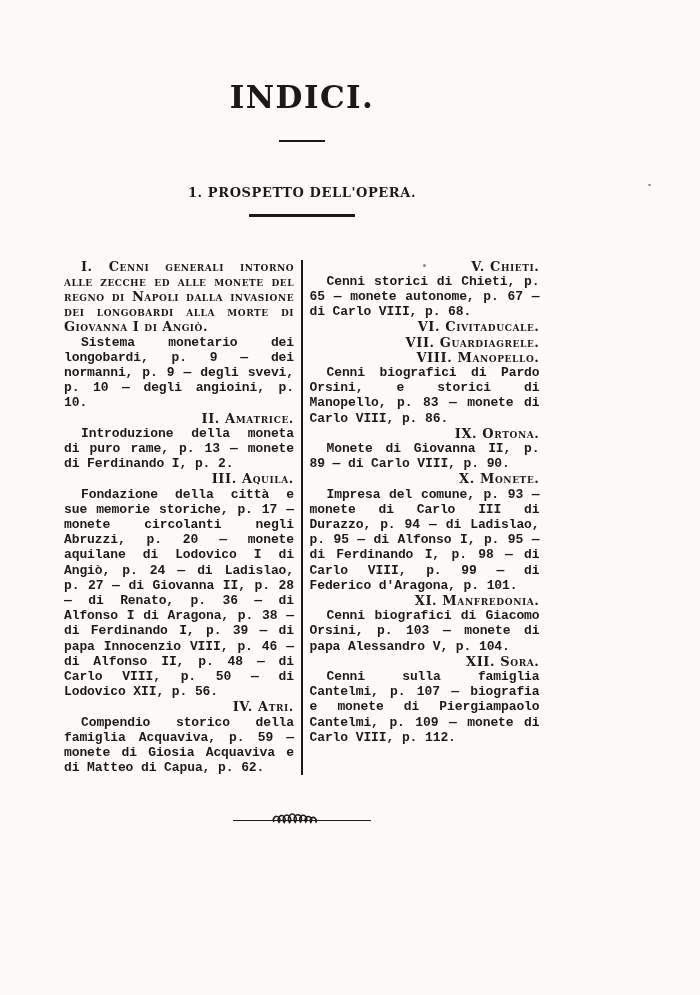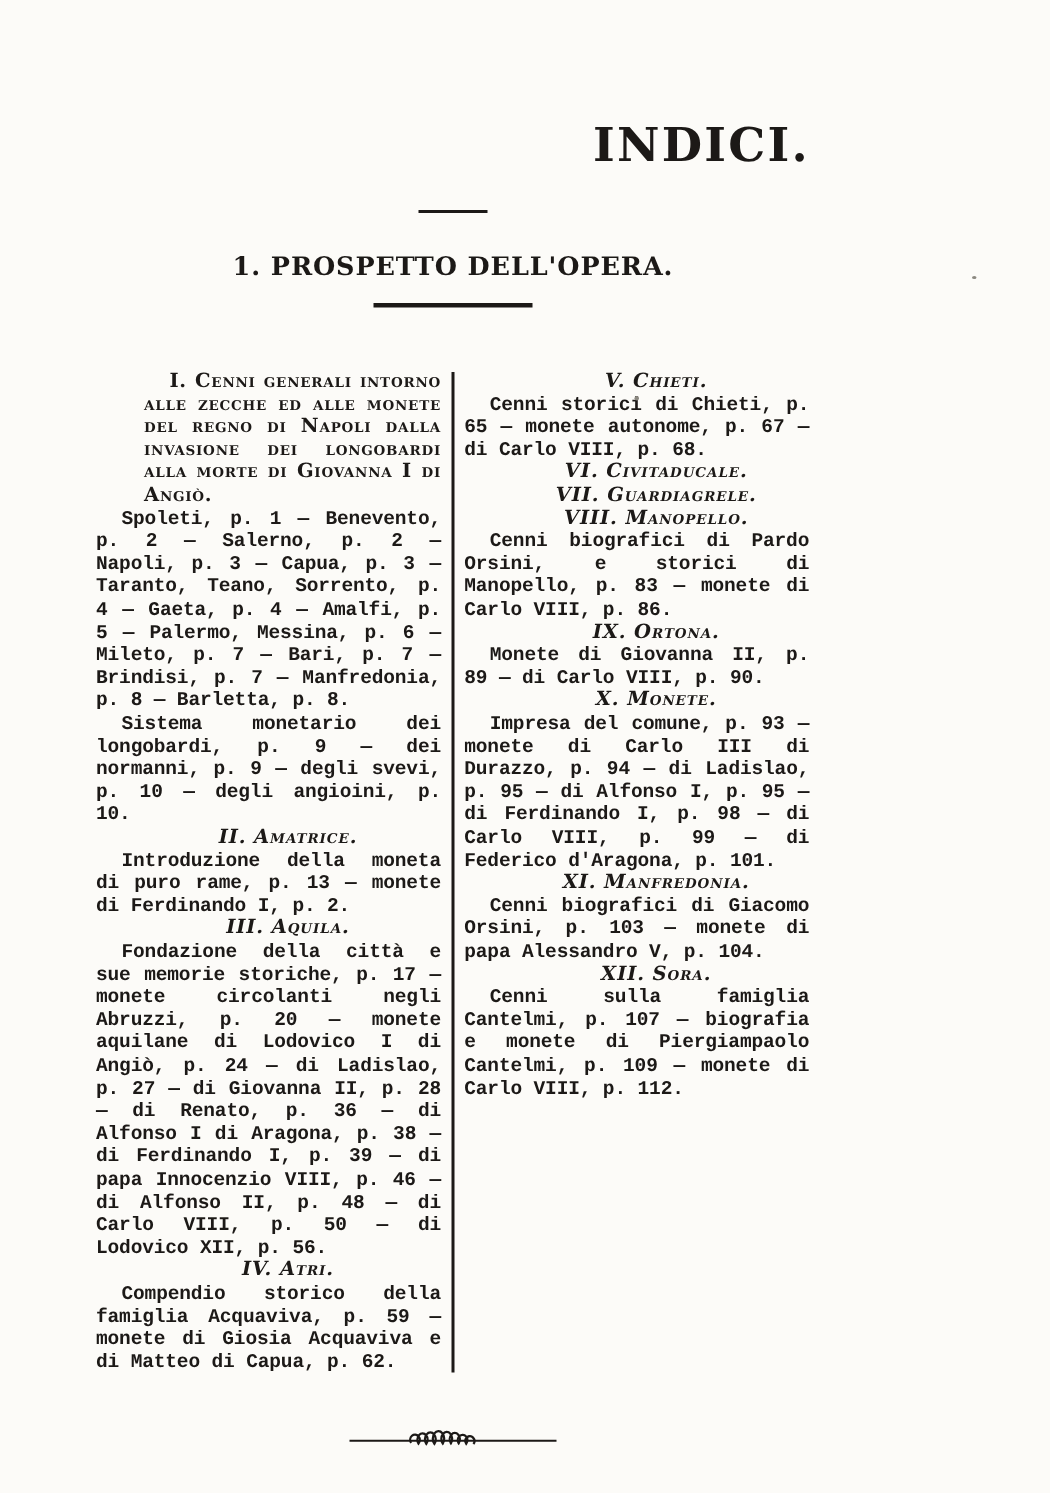--- a/index.html
+++ b/index.html
@@ -16,36 +16,36 @@
     color:var(--ink);
     -webkit-font-smoothing:antialiased;
   }
   .page-content{
     position:absolute;
     left:64px;top:0;
     width:476px;
   }
   .title{
     margin-top:82px;
-    text-align:right;
+    text-align:center;
     font-weight:700;
     font-size:31px;
     letter-spacing:1.5px;
     line-height:1;
   }
   .rule{
     background:var(--ink);
     margin-left:auto;margin-right:auto;
   }
   .rule-short{width:46px;height:2px;margin-top:27px;}
   .subtitle{
-    margin-top:28px;
+    margin-top:44px;
     text-align:center;
     font-weight:700;
-    font-size:17px;
+    font-size:13px;
     letter-spacing:0.6px;
     line-height:1;
   }
   .rule-long{width:106px;height:2.5px;margin-top:15px;}
   .columns{
     display:flex;
     margin-top:42px;
     align-items:stretch;
   }
   .col{
@@ -55,28 +55,26 @@
     font-weight:700;
     text-align:justify;
     letter-spacing:-0.1px;
   }
   .col > div{margin:0;}
   .col .para{text-indent:17px;font-family:Liberation Mono, monospace;}
   .col .heading{
     text-indent:26px;
     font-variant:small-caps;
     letter-spacing:0.6px;
-    text-align:center;
-    font-style:italic;
+    text-align:right;
   }
   .col .lead{
     text-indent:17px;
     font-variant:small-caps;
     letter-spacing:0.5px;
-    margin-left:32px;
   }
   .divider{
     width:1.5px;
     background:var(--ink);
     margin:1px 7px 0 7px;
   }
   .tailpiece{
     margin-top:36px;
     text-align:center;
   }
@@ -98,21 +96,20 @@
 
   <div class="rule rule-short"></div>
 
   <div class="subtitle">1. PROSPETTO DELL'OPERA.</div>
 
   <div class="rule rule-long"></div>
 
   <div class="columns">
     <div class="col">
         <div class="lead">I. Cenni generali intorno alle zecche ed alle monete del regno di Napoli dalla invasione dei longobardi alla morte di Giovanna I di Angiò.</div>
-        <div class="para">Spoleti, p. 1 — Benevento, p. 2 — Salerno, p. 2 — Napoli, p. 3 — Capua, p. 3 — Taranto, Teano, Sorrento, p. 4 — Gaeta, p. 4 — Amalfi, p. 5 — Palermo, Messina, p. 6 — Mileto, p. 7 — Bari, p. 7 — Brindisi, p. 7 — Manfredonia, p. 8 — Barletta, p. 8.</div>
         <div class="para">Sistema monetario dei longobardi, p. 9 — dei normanni, p. 9 — degli svevi, p. 10 — degli angioini, p. 10.</div>
         <div class="heading">II. Amatrice.</div>
         <div class="para">Introduzione della moneta di puro rame, p. 13 — monete di Ferdinando I, p. 2.</div>
         <div class="heading">III. Aquila.</div>
         <div class="para">Fondazione della città e sue memorie storiche, p. 17 — monete circolanti negli Abruzzi, p. 20 — monete aquilane di Lodovico I di Angiò, p. 24 — di Ladislao, p. 27 — di Giovanna II, p. 28 — di Renato, p. 36 — di Alfonso I di Aragona, p. 38 — di Ferdinando I, p. 39 — di papa Innocenzio VIII, p. 46 — di Alfonso II, p. 48 — di Carlo VIII, p. 50 — di Lodovico XII, p. 56.</div>
         <div class="heading">IV. Atri.</div>
         <div class="para">Compendio storico della famiglia Acquaviva, p. 59 — monete di Giosia Acquaviva e di Matteo di Capua, p. 62.</div>
       </div>
     <div class="divider"></div>
     <div class="col">

